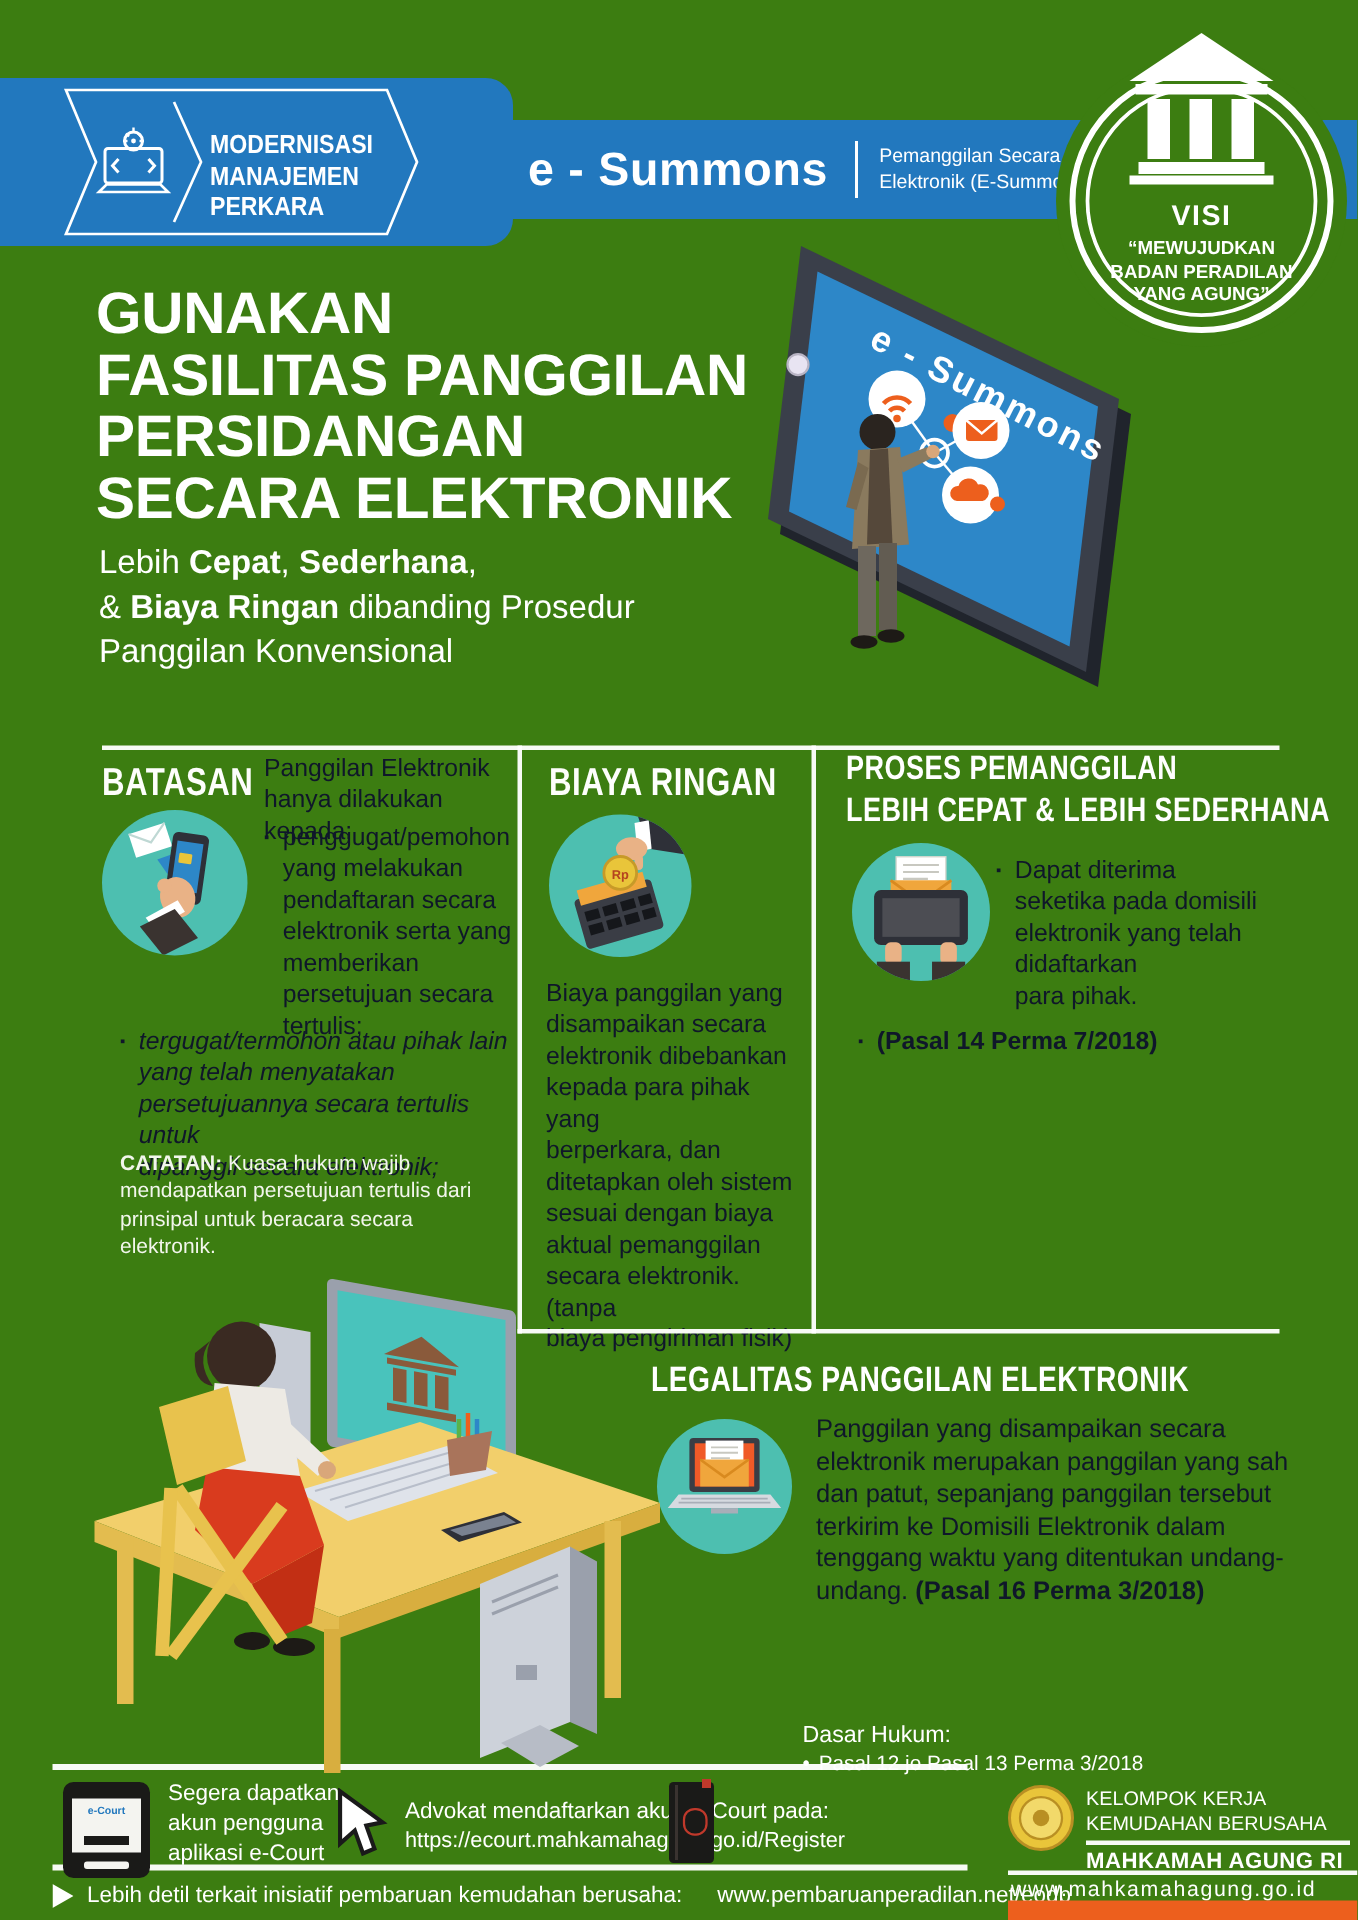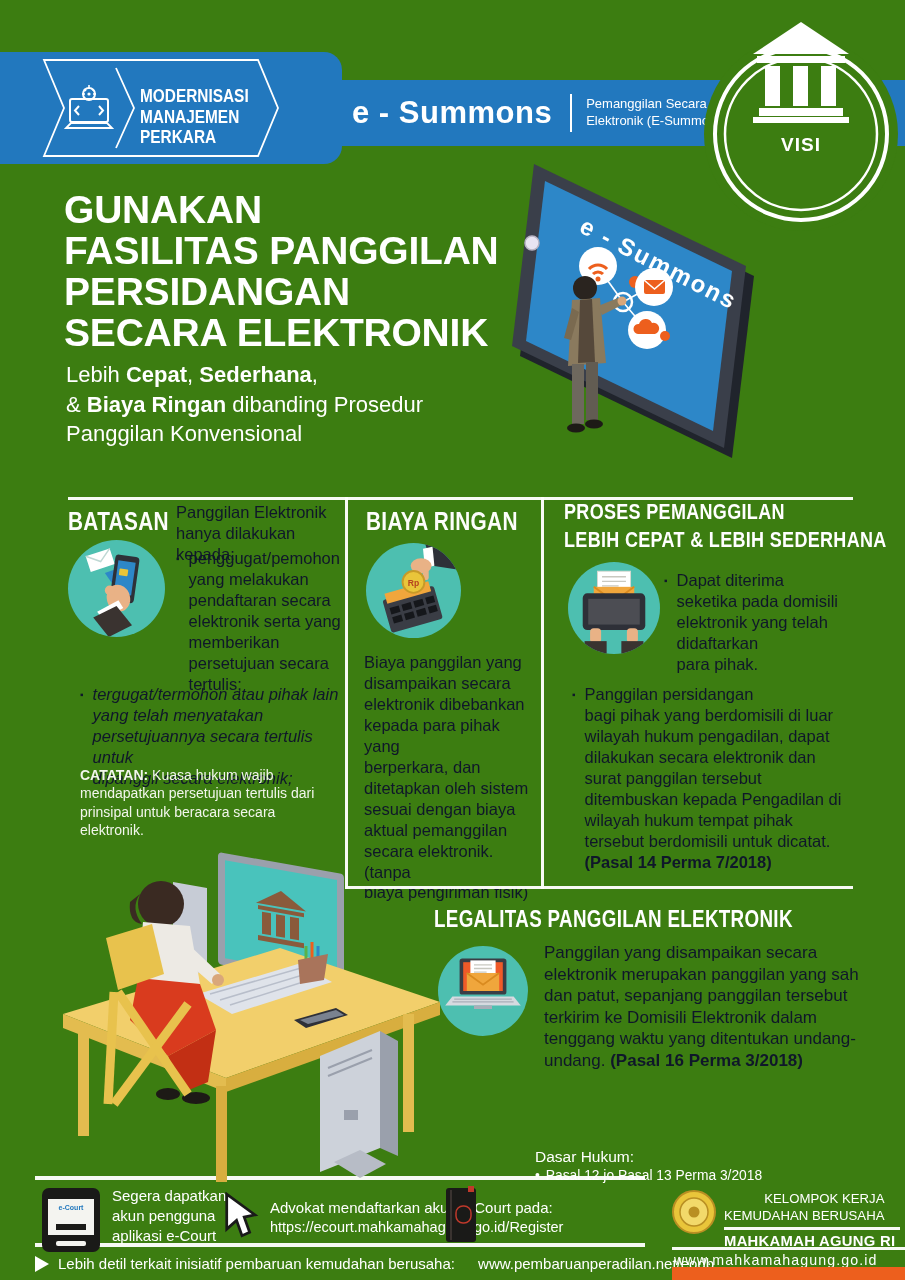--- a/index.html
+++ b/index.html
@@ -94,20 +94,23 @@
       <polygon points="100,0 148,32 52,32"></polygon>
       <rect x="56" y="34" width="88" height="7"></rect>
       <rect x="64" y="44" width="15" height="40"></rect>
       <rect x="92" y="44" width="15" height="40"></rect>
       <rect x="120" y="44" width="15" height="40"></rect>
       <rect x="58" y="86" width="84" height="8"></rect>
       <rect x="52" y="95" width="96" height="6"></rect>
     </g>
   </svg>
   <div class="abs visi-label">VISI</div>
+  <div class="abs visi-quote pre">“MEWUJUDKAN
+BADAN PERADILAN
+YANG AGUNG”</div>
 </div>
 
 <div class="abs headline pre">GUNAKAN
 FASILITAS PANGGILAN
 PERSIDANGAN
 SECARA ELEKTRONIK</div>
 <div class="abs subline pre"><span>Lebih </span><span class="b">Cepat</span><span>, </span><span class="b">Sederhana</span><span>,
 &amp; </span><span class="b">Biaya Ringan</span><span> dibanding Prosedur
 Panggilan Konvensional</span></div>
 
@@ -257,28 +260,21 @@
   </svg>
 </div>
 <div class="abs body-txt bullet" style="left:664px;top:570px;width:190px;">
     <span class="pre">Dapat diterima
 seketika pada domisili
 elektronik yang telah
 didaftarkan
 para pihak.</span>
   </div>
 <div class="abs body-txt bullet" style="left:572px;top:684px;width:282px;">
-    <span class="pre"><span>Panggilan persidangan
-bagi pihak yang berdomisili di luar
-wilayah hukum pengadilan, dapat
-dilakukan secara elektronik dan
-surat panggilan tersebut
-ditembuskan kepada Pengadilan di
-wilayah hukum tempat pihak
-tersebut berdomisili untuk dicatat.</span><span class="b" style="display:block;">(Pasal 14 Perma 7/2018)</span></span>
+    <span class="pre"><span class="b" style="display:block;">(Pasal 14 Perma 7/2018)</span></span>
   </div>
 
 <div class="abs" style="left:434px;top:906px;font-size:23.5px;"><span class="cond">LEGALITAS PANGGILAN ELEKTRONIK</span></div>
 <div class="abs icon-circle" style="left:438px;top:946px;width:90px;height:90px;">
   <svg width="90" height="90" viewBox="0 0 100 100">
     <rect x="24" y="14" width="52" height="40" rx="3" fill="#3A3D45"></rect>
     <rect x="28" y="18" width="44" height="32" fill="#F05A28"></rect>
     <rect x="36" y="16" width="28" height="18" fill="#fff"></rect>
     <g stroke="#C8C8C0" stroke-width="1.4">
         <line x1="40" y1="21" x2="60" y2="21"></line>
@@ -406,19 +402,19 @@
 <div class="abs f-small" style="left:58px;top:1254px;white-space:nowrap;">
   <span>Lebih detil terkait inisiatif pembaruan kemudahan berusaha:</span>
   <span style="margin-left:19px;">www.pembaruanperadilan.net/eodb</span>
 </div>
 
 <svg class="abs" style="left:672px;top:1190px;" width="44" height="44" viewBox="0 0 44 44">
   <circle cx="22" cy="22" r="21" fill="#E9C53A" stroke="#B98F23" stroke-width="2"></circle>
   <circle cx="22" cy="22" r="14" fill="#F2D96A" stroke="#B98F23" stroke-width="1.5"></circle>
   <circle cx="22" cy="22" r="5.5" fill="#B98F23"></circle>
 </svg>
-<div class="abs pre" style="left:724px;top:1190px;font-size:13.2px;line-height:1.3;text-align:right;">KELOMPOK KERJA
+<div class="abs pre" style="left:724px;top:1190px;font-size:13.2px;line-height:1.3;">KELOMPOK KERJA
 KEMUDAHAN BERUSAHA</div>
 <div class="abs line" style="left:724px;top:1227px;width:176px;height:2.5px;"></div>
 <div class="abs" style="left:724px;top:1233px;font-size:14.8px;font-weight:700;letter-spacing:.3px;">MAHKAMAH AGUNG RI</div>
 <div class="abs line" style="left:672px;top:1247px;width:233px;height:3px;"></div>
 <div class="abs" style="left:674px;top:1252px;font-size:14.2px;letter-spacing:1.1px;">www.mahkamahagung.go.id</div>
 <div class="abs orange-bar"></div>
 
 </body></html>

